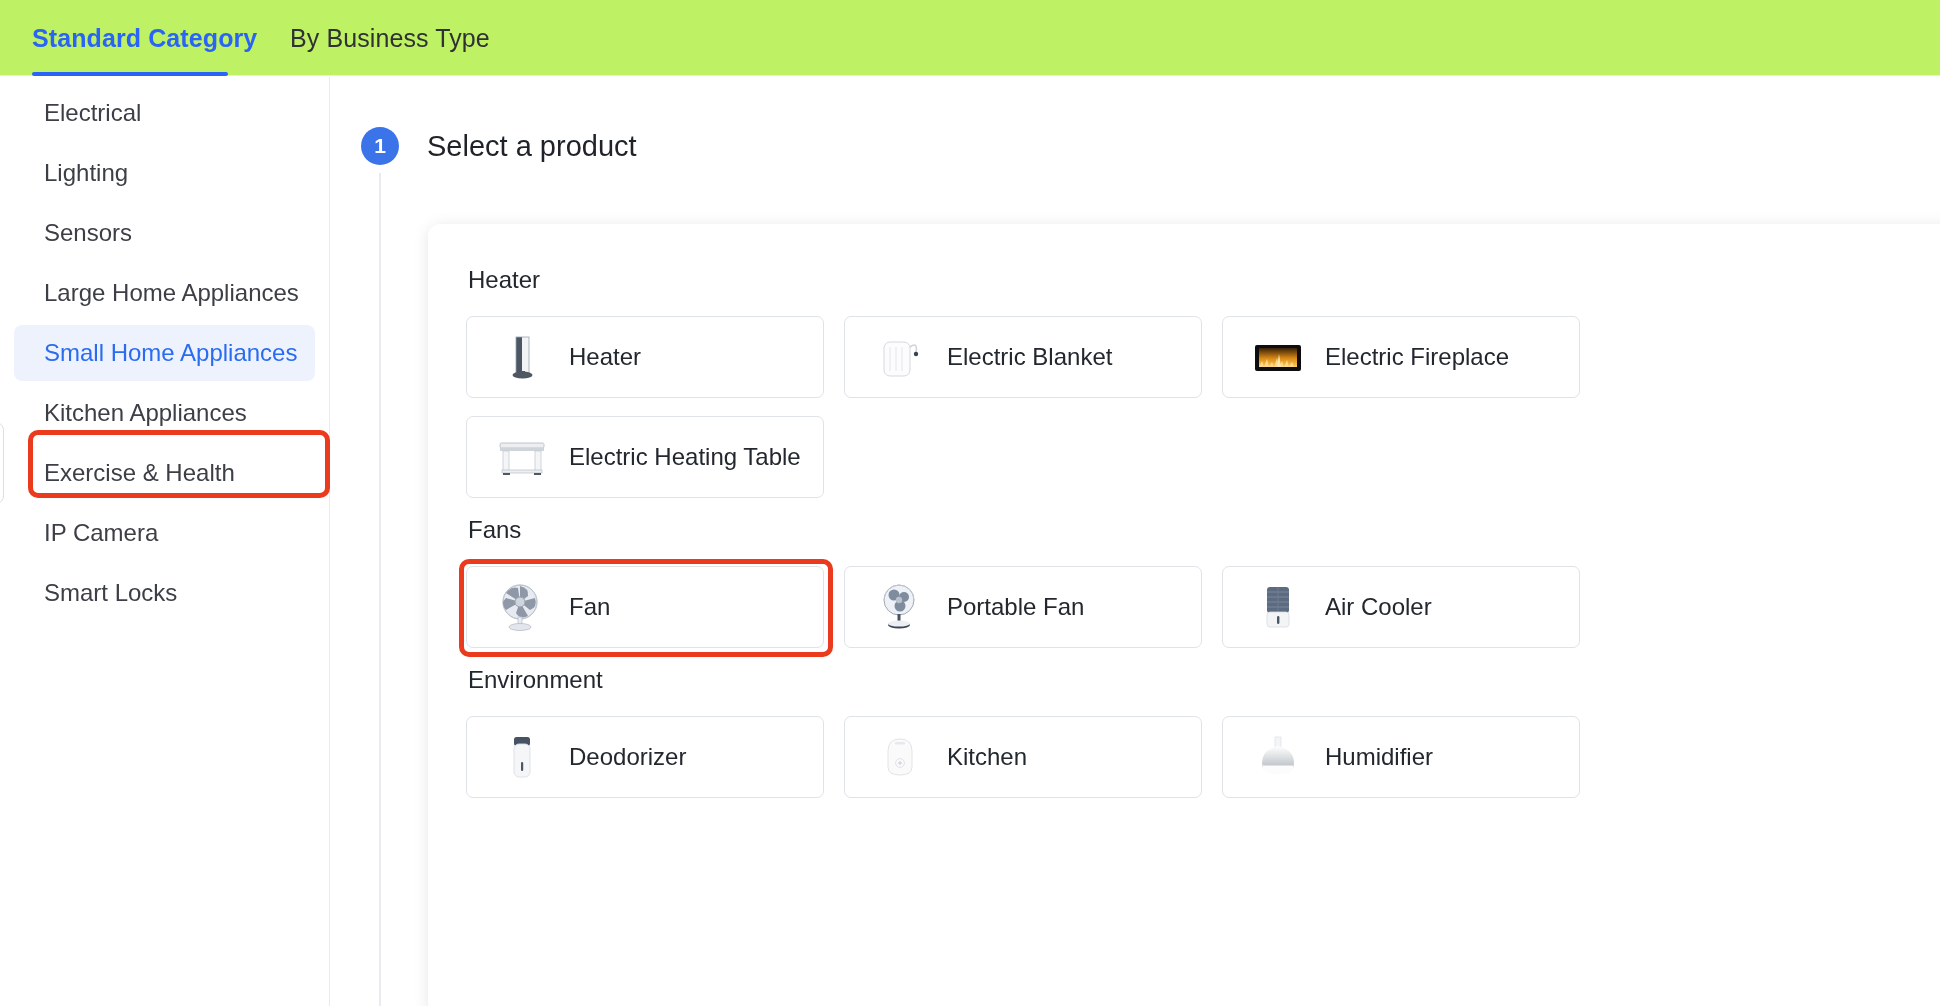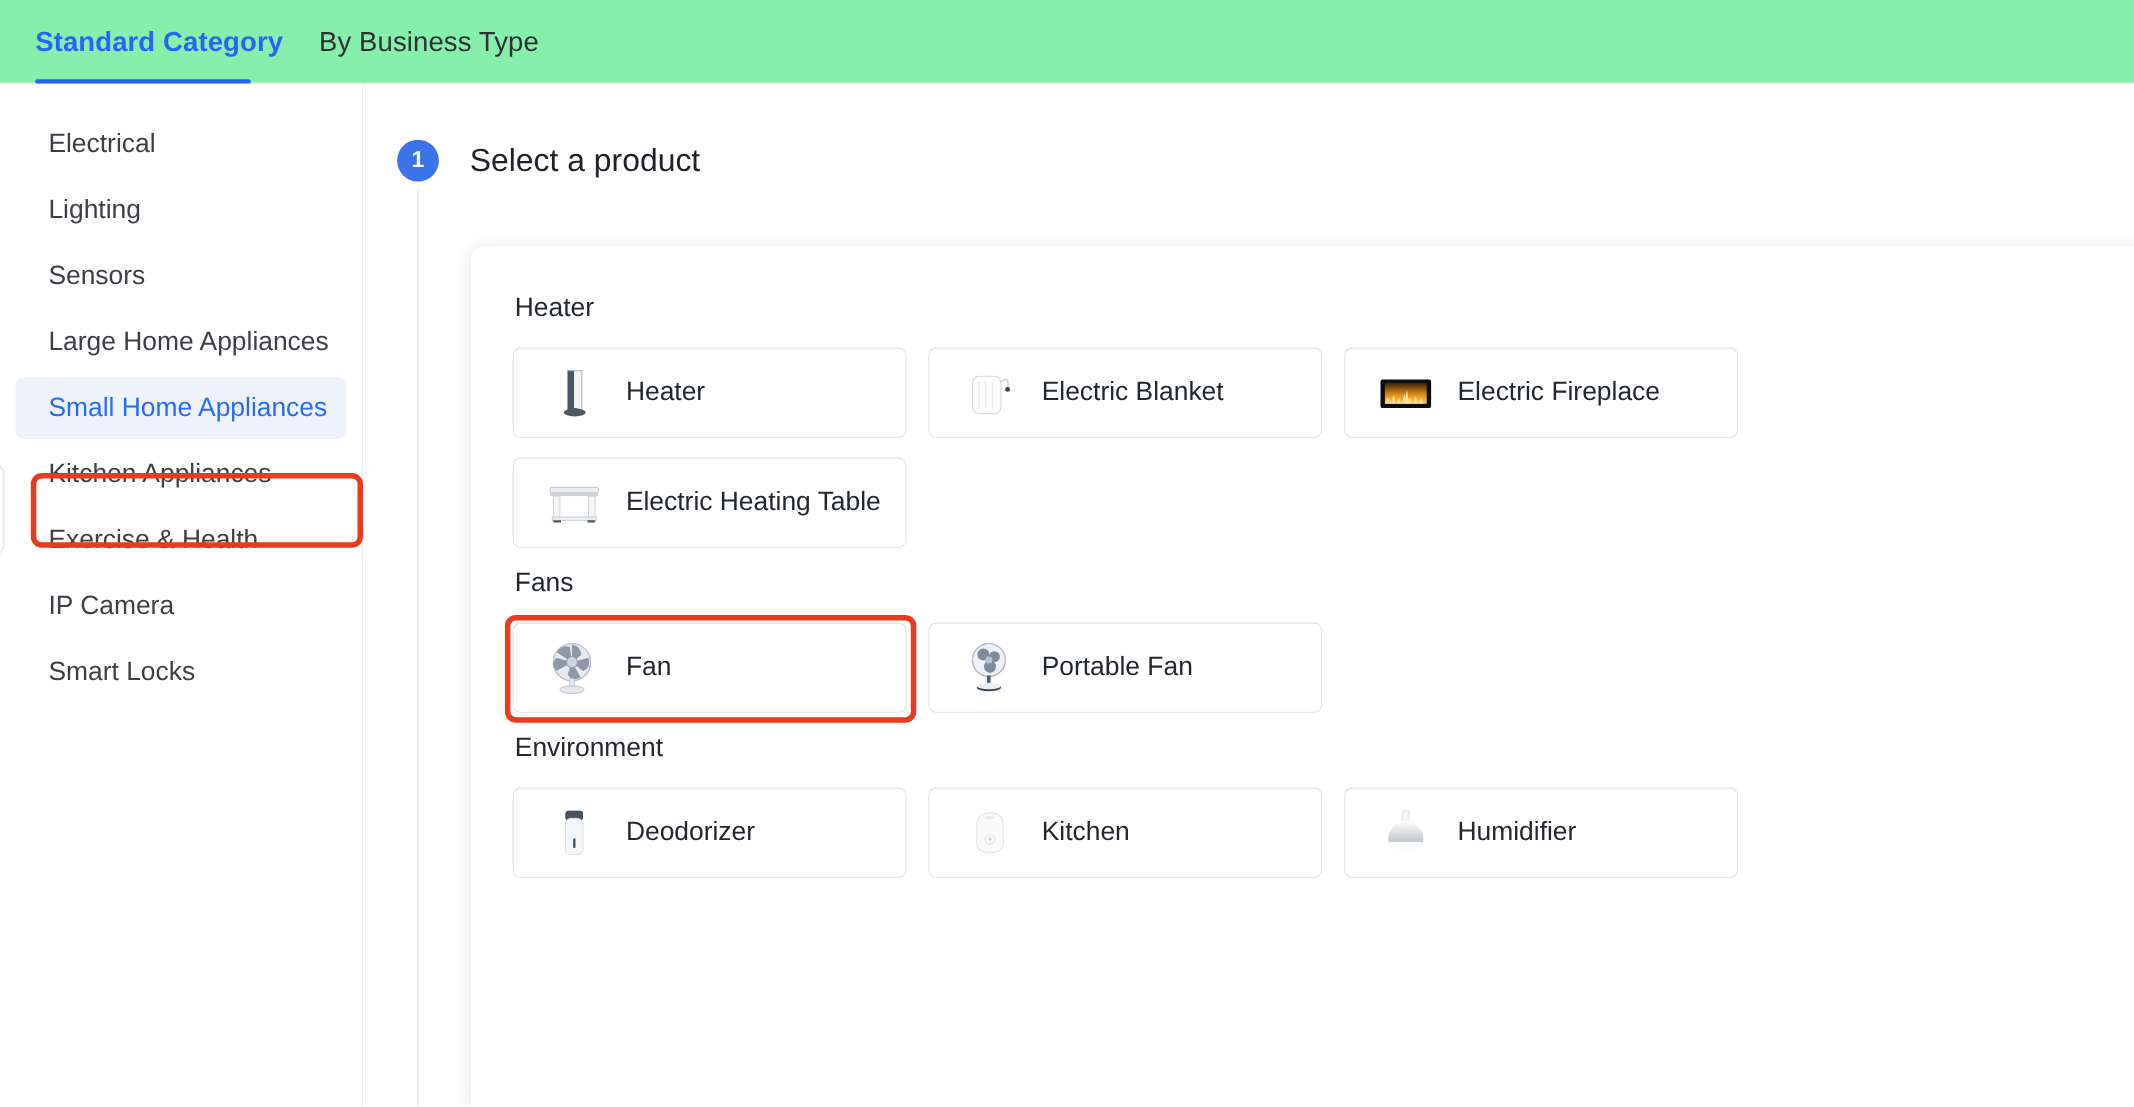--- a/index.html
+++ b/index.html
@@ -7,41 +7,41 @@
     width: 1940px; height: 1006px;
     background: #ffffff;
     font-family: "Liberation Sans", sans-serif;
     overflow: hidden;
   }
   .app { position: relative; width: 1940px; height: 1006px; background: #fff; }
 
   
   .tabbar {
     position: absolute; left: 0; top: 0; width: 1940px; height: 76px;
-    border-bottom: 1px solid #e8eaec; background: #86efac;
+    border-bottom: 1px solid #e8eaec; background: #bef264;
   }
   .tab {
     position: absolute; top: 0; height: 76px;
     display: flex; align-items: center;
     font-size: 25px; color: #303133; letter-spacing: .1px;
     cursor: pointer; white-space: nowrap;
   }
   .tab.active { color: #2a64f6; font-weight: 700; }
   .tab#tab0 { left: 32px; }
   .tab#tab1 { left: 290px; text-align: right; }
   .tab-underline {
     position: absolute; left: 32px; bottom: -1px; width: 196px; height: 4px;
     background: #2a64f6; border-radius: 2px;
   }
 
   
   .sidebar {
     position: absolute; left: 0; top: 77px; width: 330px; height: 929px;
     background: #fff; border-right: 1px solid #e9ebee;
-    padding-top: 22px;
+    padding-top: 4px;
   }
   .side-item {
     position: relative; height: 56px; margin: 4px 14px;
     display: flex; align-items: center; padding-left: 30px;
     font-size: 24px; color: #3c3f45; border-radius: 8px;
     cursor: pointer; white-space: nowrap;
   }
   .side-item.active {
     background: #eef2fd; color: #2a6cf0;
   }
@@ -289,20 +289,34 @@
                 <circle cx="27" cy="21" r="3.2" fill="#b9c2cd"></circle>
                 <path d="M12 21 a15 15 0 0 1 30 0" fill="none" stroke="#c2c9d2" stroke-width="0.8"></path>
                 <rect x="25.5" y="35" width="3" height="9" fill="#4a5260"></rect>
                 <ellipse cx="27" cy="46" rx="11" ry="3.4" fill="#3c4654"></ellipse>
                 <ellipse cx="27" cy="44.6" rx="11" ry="3" fill="#eceff4"></ellipse>
               </svg>
             </span>
             <span class="label">Portable Fan</span>
           </div>
 
+          <div class="prod-card">
+            <span class="prod-icon">
+              <svg width="56" height="56" viewBox="0 0 56 56">
+                <rect x="17" y="8" width="22" height="26" rx="3" fill="#5d6b80"></rect>
+                <g stroke="#7b889c" stroke-width="1">
+                  <path d="M17 13 h22 M17 18 h22 M17 23 h22 M17 28 h22"></path>
+                </g>
+                <path d="M28 8 v26" stroke="#6e7b8e" stroke-width="1"></path>
+                <rect x="17" y="33" width="22" height="15" rx="3" fill="#f3f4f6" stroke="#d7dbe1" stroke-width="0.8"></rect>
+                <rect x="27" y="37" width="2.4" height="8" rx="1.2" fill="#4b5768"></rect>
+              </svg>
+            </span>
+            <span class="label">Air Cooler</span>
+          </div>
         </div>
       </div>
 
       <div class="group">
         <div class="group-title">Environment</div>
 
         <div class="row">
           <div class="prod-card">
             <span class="prod-icon">
               <svg width="56" height="56" viewBox="0 0 56 56">

